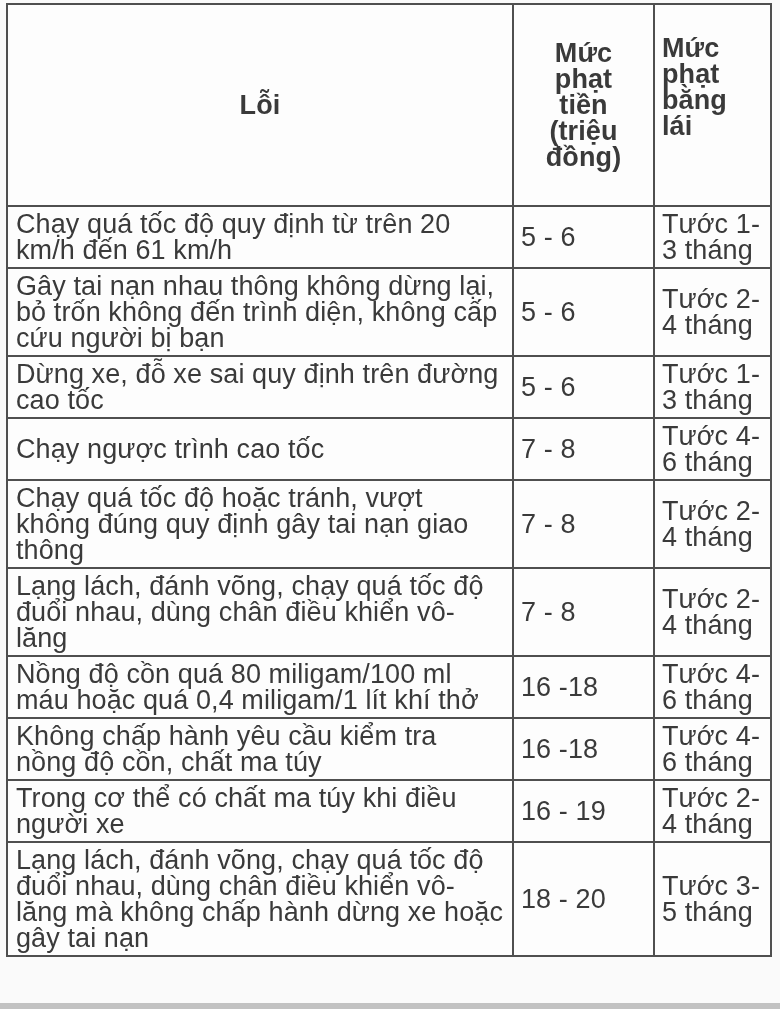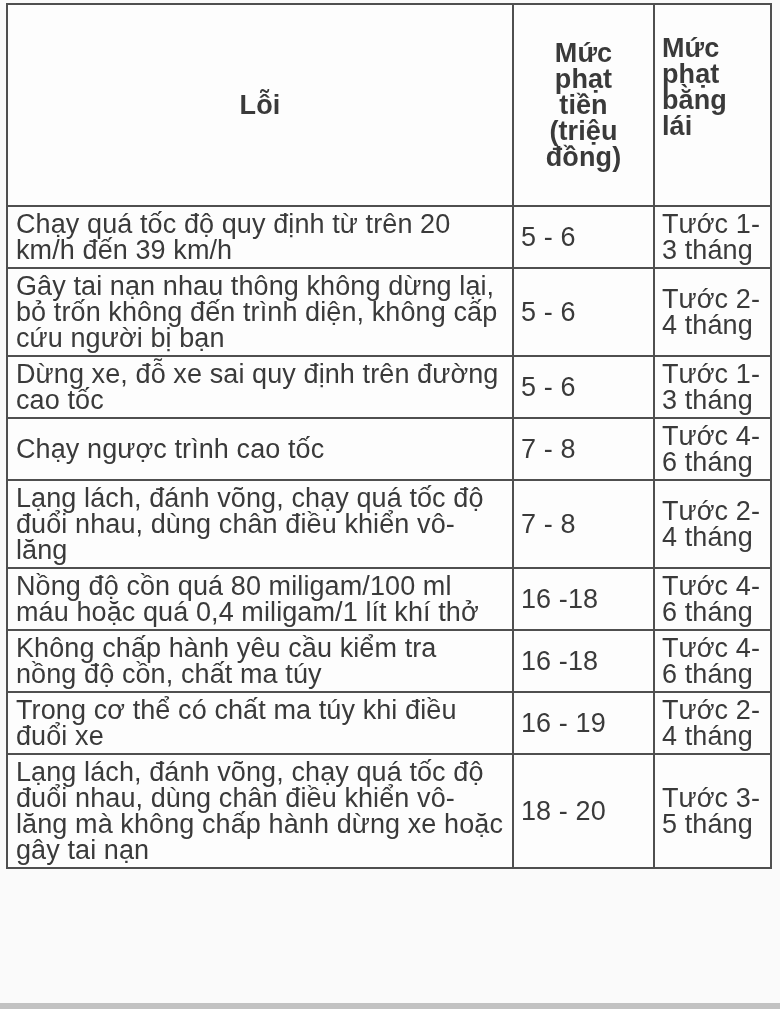--- a/index.html
+++ b/index.html
@@ -80,21 +80,21 @@
     </colgroup>
     <thead>
       <tr>
         <th class="h-violation">Lỗi</th>
         <th class="h-fine">Mức phạt tiền (triệu đồng)</th>
         <th class="h-license">Mức phạt bằng lái</th>
       </tr>
     </thead>
     <tbody>
   <tr>
-    <td class="c-violation">Chạy quá tốc độ quy định từ trên 20 km/h đến 39 km/h</td>
+    <td class="c-violation">Chạy quá tốc độ quy định từ trên 20 km/h đến 61 km/h</td>
     <td class="c-fine">5 - 6</td>
     <td class="c-license">Tước 1-3 tháng</td>
   </tr>
 
   <tr>
     <td class="c-violation">Gây tai nạn nhau thông không dừng lại, bỏ trốn không đến trình diện, không cấp cứu người bị bạn</td>
     <td class="c-fine">5 - 6</td>
     <td class="c-license">Tước 2-4 tháng</td>
   </tr>
 
@@ -104,20 +104,25 @@
     <td class="c-license">Tước 1-3 tháng</td>
   </tr>
 
   <tr>
     <td class="c-violation">Chạy ngược trình cao tốc</td>
     <td class="c-fine">7 - 8</td>
     <td class="c-license">Tước 4-6 tháng</td>
   </tr>
 
 
+  <tr>
+    <td class="c-violation">Chạy quá tốc độ hoặc tránh, vượt không đúng quy định gây tai nạn giao thông</td>
+    <td class="c-fine">7 - 8</td>
+    <td class="c-license">Tước 2-4 tháng</td>
+  </tr>
 
   <tr>
     <td class="c-violation">Lạng lách, đánh võng, chạy quá tốc độ đuổi nhau, dùng chân điều khiển vô-lăng</td>
     <td class="c-fine">7 - 8</td>
     <td class="c-license">Tước 2-4 tháng</td>
   </tr>
 
 
   <tr>
     <td class="c-violation">Nồng độ cồn quá 80 miligam/100 ml máu hoặc quá 0,4 miligam/1 lít khí thở</td>
@@ -125,21 +130,21 @@
     <td class="c-license">Tước 4-6 tháng</td>
   </tr>
 
   <tr>
     <td class="c-violation">Không chấp hành yêu cầu kiểm tra nồng độ cồn, chất ma túy</td>
     <td class="c-fine">16 -18</td>
     <td class="c-license">Tước 4-6 tháng</td>
   </tr>
 
   <tr>
-    <td class="c-violation">Trong cơ thể có chất ma túy khi điều đuổi xe</td>
+    <td class="c-violation">Trong cơ thể có chất ma túy khi điều người xe</td>
     <td class="c-fine">16 - 19</td>
     <td class="c-license">Tước 2-4 tháng</td>
   </tr>
 
   <tr>
     <td class="c-violation">Lạng lách, đánh võng, chạy quá tốc độ đuổi nhau, dùng chân điều khiển vô-lăng mà không chấp hành dừng xe hoặc gây tai nạn</td>
     <td class="c-fine">18 - 20</td>
     <td class="c-license">Tước 3-5 tháng</td>
   </tr>
 </tbody>

